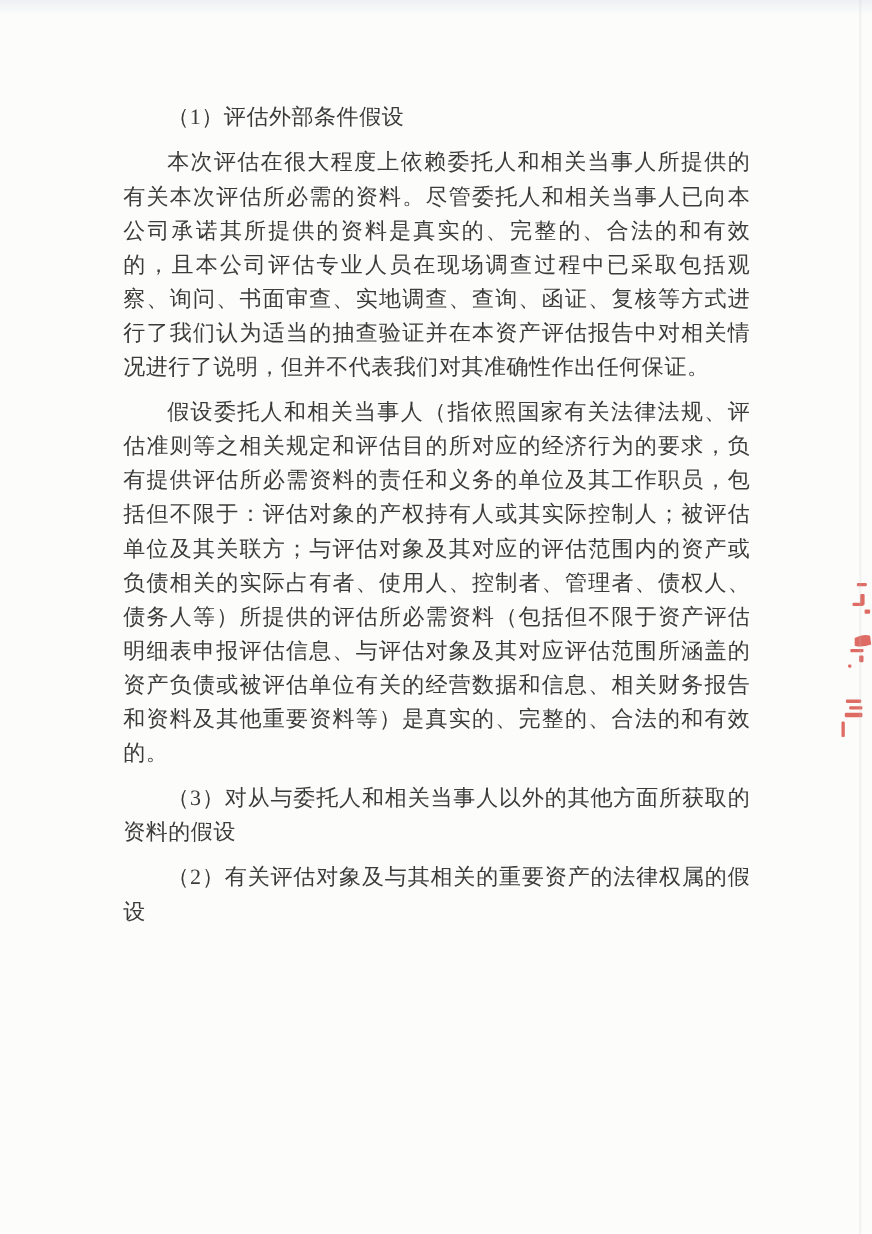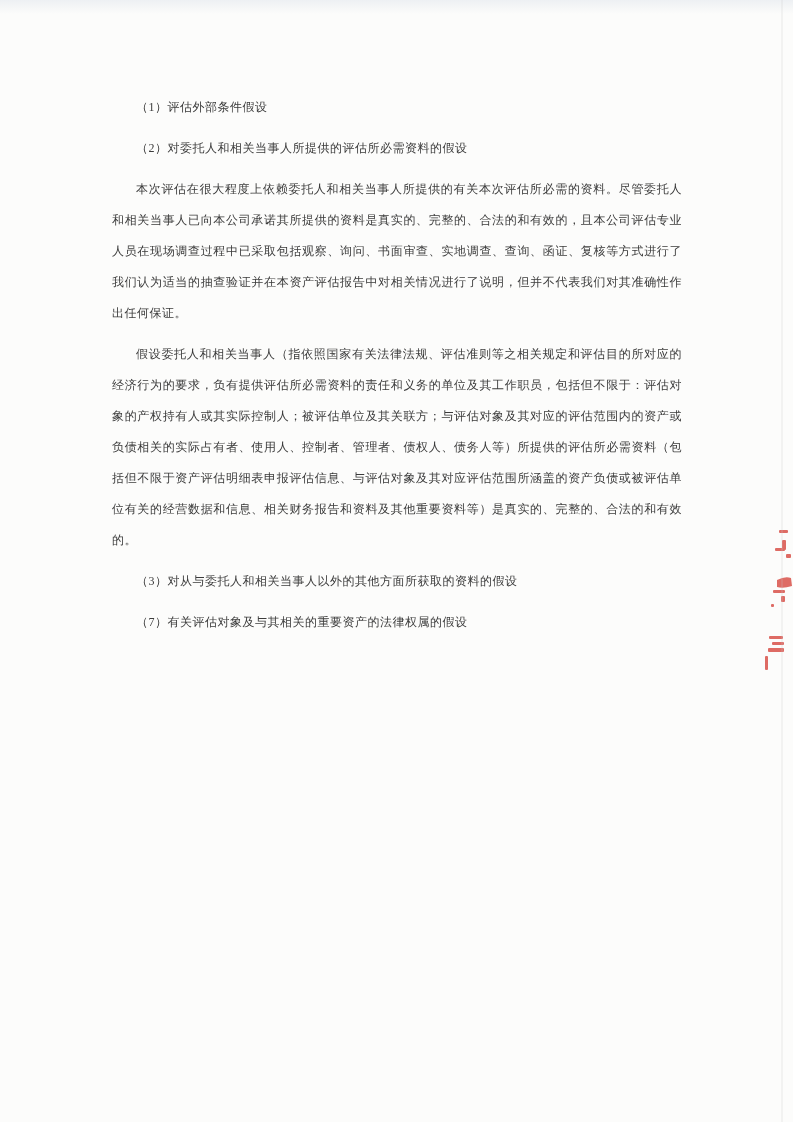--- a/index.html
+++ b/index.html
@@ -32,21 +32,21 @@
     width: 2px; height: 100%;
     background: rgba(200,200,200,0.18);
     pointer-events: none;
   }
   .content {
     position: absolute;
     left: 112px;
     top: 90px;
     width: 570px;
     color: #3b3b3b;
-    font-size: 12px;
+    font-size: 20px;
     line-height: 31px;
     letter-spacing: 0.5px;
     text-align: justify;
     text-justify: inter-ideograph;
   }
   .block {
     margin: 0 0 10px 0;
     text-indent: 2em;
   }
   .heading {
@@ -63,25 +63,24 @@
   }
   .seal svg { display: block; }
 </style>
 </head>
 <body>
 
 <div class="page">
 
   <div class="content">
     <div class="block heading">（1）评估外部条件假设</div>
-    <div class="block heading">（2）对委托人和相关当事人所提供的评估所必需资料的假设</div>
     <div class="block paragraph">本次评估在很大程度上依赖委托人和相关当事人所提供的有关本次评估所必需的资料。尽管委托人和相关当事人已向本公司承诺其所提供的资料是真实的、完整的、合法的和有效的，且本公司评估专业人员在现场调查过程中已采取包括观察、询问、书面审查、实地调查、查询、函证、复核等方式进行了我们认为适当的抽查验证并在本资产评估报告中对相关情况进行了说明，但并不代表我们对其准确性作出任何保证。</div>
     <div class="block paragraph">假设委托人和相关当事人（指依照国家有关法律法规、评估准则等之相关规定和评估目的所对应的经济行为的要求，负有提供评估所必需资料的责任和义务的单位及其工作职员，包括但不限于：评估对象的产权持有人或其实际控制人；被评估单位及其关联方；与评估对象及其对应的评估范围内的资产或负债相关的实际占有者、使用人、控制者、管理者、债权人、债务人等）所提供的评估所必需资料（包括但不限于资产评估明细表申报评估信息、与评估对象及其对应评估范围所涵盖的资产负债或被评估单位有关的经营数据和信息、相关财务报告和资料及其他重要资料等）是真实的、完整的、合法的和有效的。</div>
     <div class="block heading">（3）对从与委托人和相关当事人以外的其他方面所获取的资料的假设</div>
-    <div class="block heading">（7）有关评估对象及与其相关的重要资产的法律权属的假设</div>
+    <div class="block heading">（2）有关评估对象及与其相关的重要资产的法律权属的假设</div>
   </div>
 
   <div class="seal">
     <svg width="34" height="156" viewBox="0 0 34 156" xmlns="http://www.w3.org/2000/svg">
       <g fill="#d9524a" opacity="0.85">
         <rect x="20" y="6" width="9" height="3" rx="1"></rect>
         <rect x="23" y="16" width="4" height="10" rx="1"></rect>
         <rect x="16" y="24" width="10" height="3" rx="1"></rect>
         <rect x="27" y="30" width="5" height="4" rx="1"></rect>
         <path d="M18 56 q8 -4 14 -2 l1 8 q-9 3 -15 1 z"></path>

